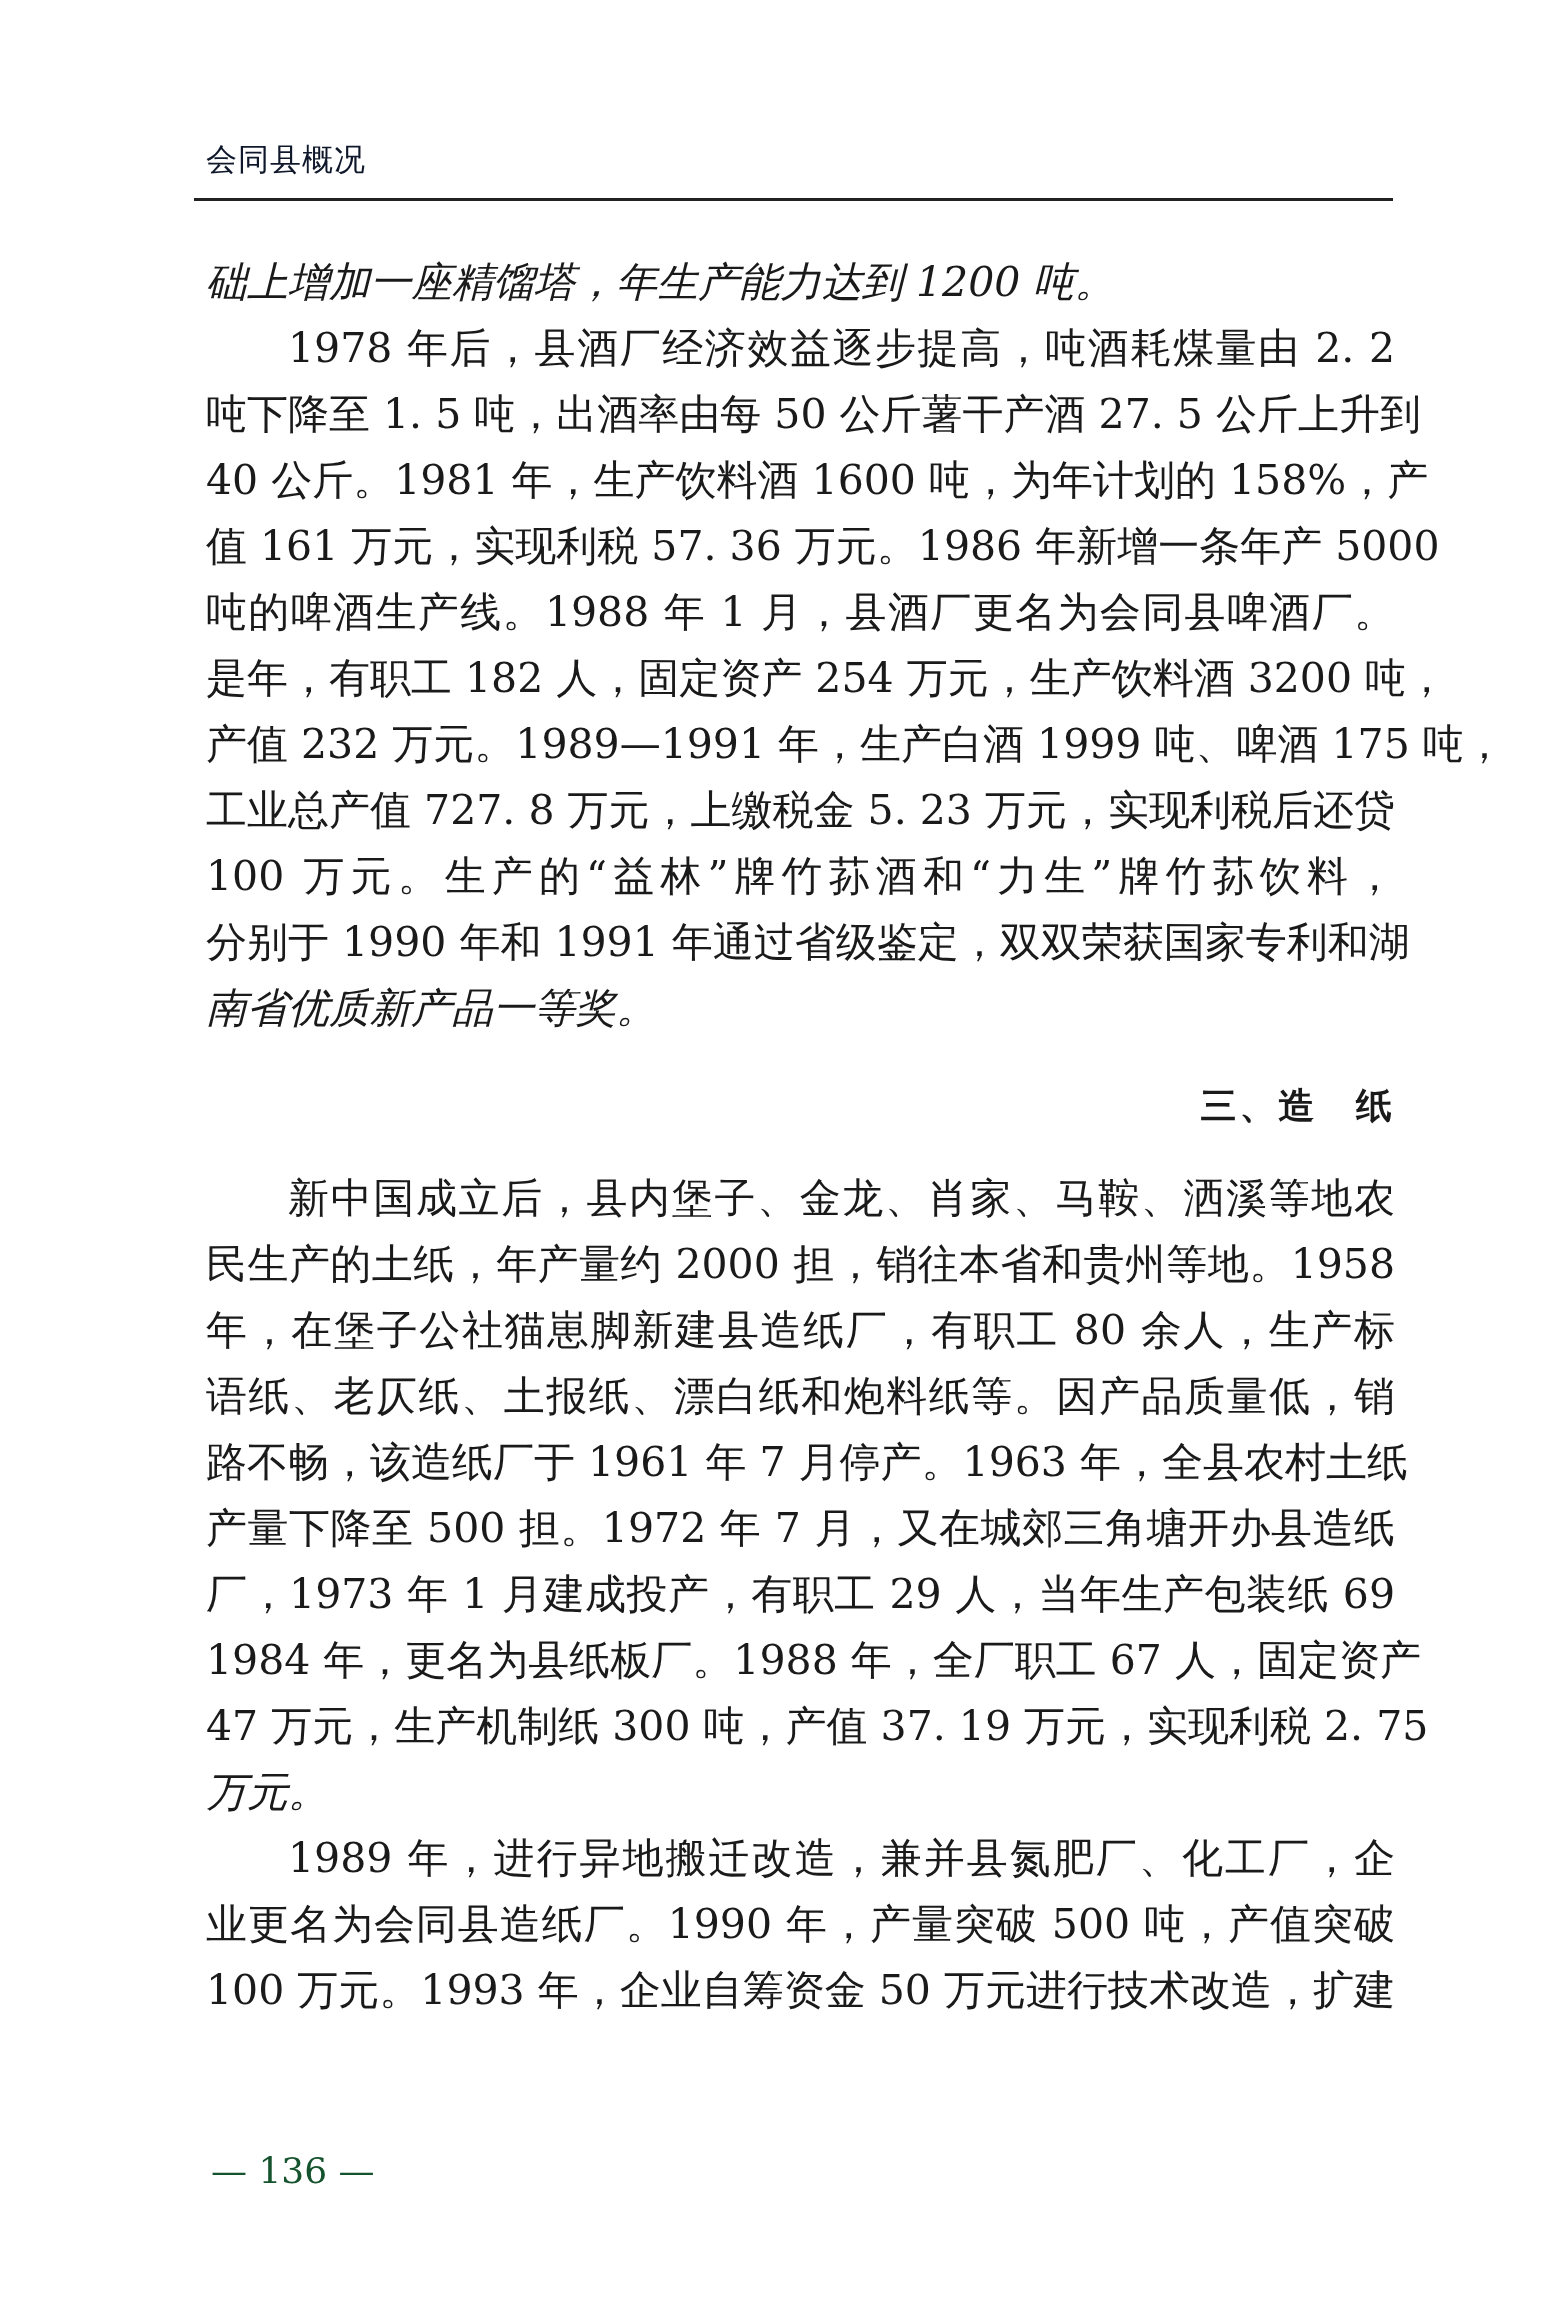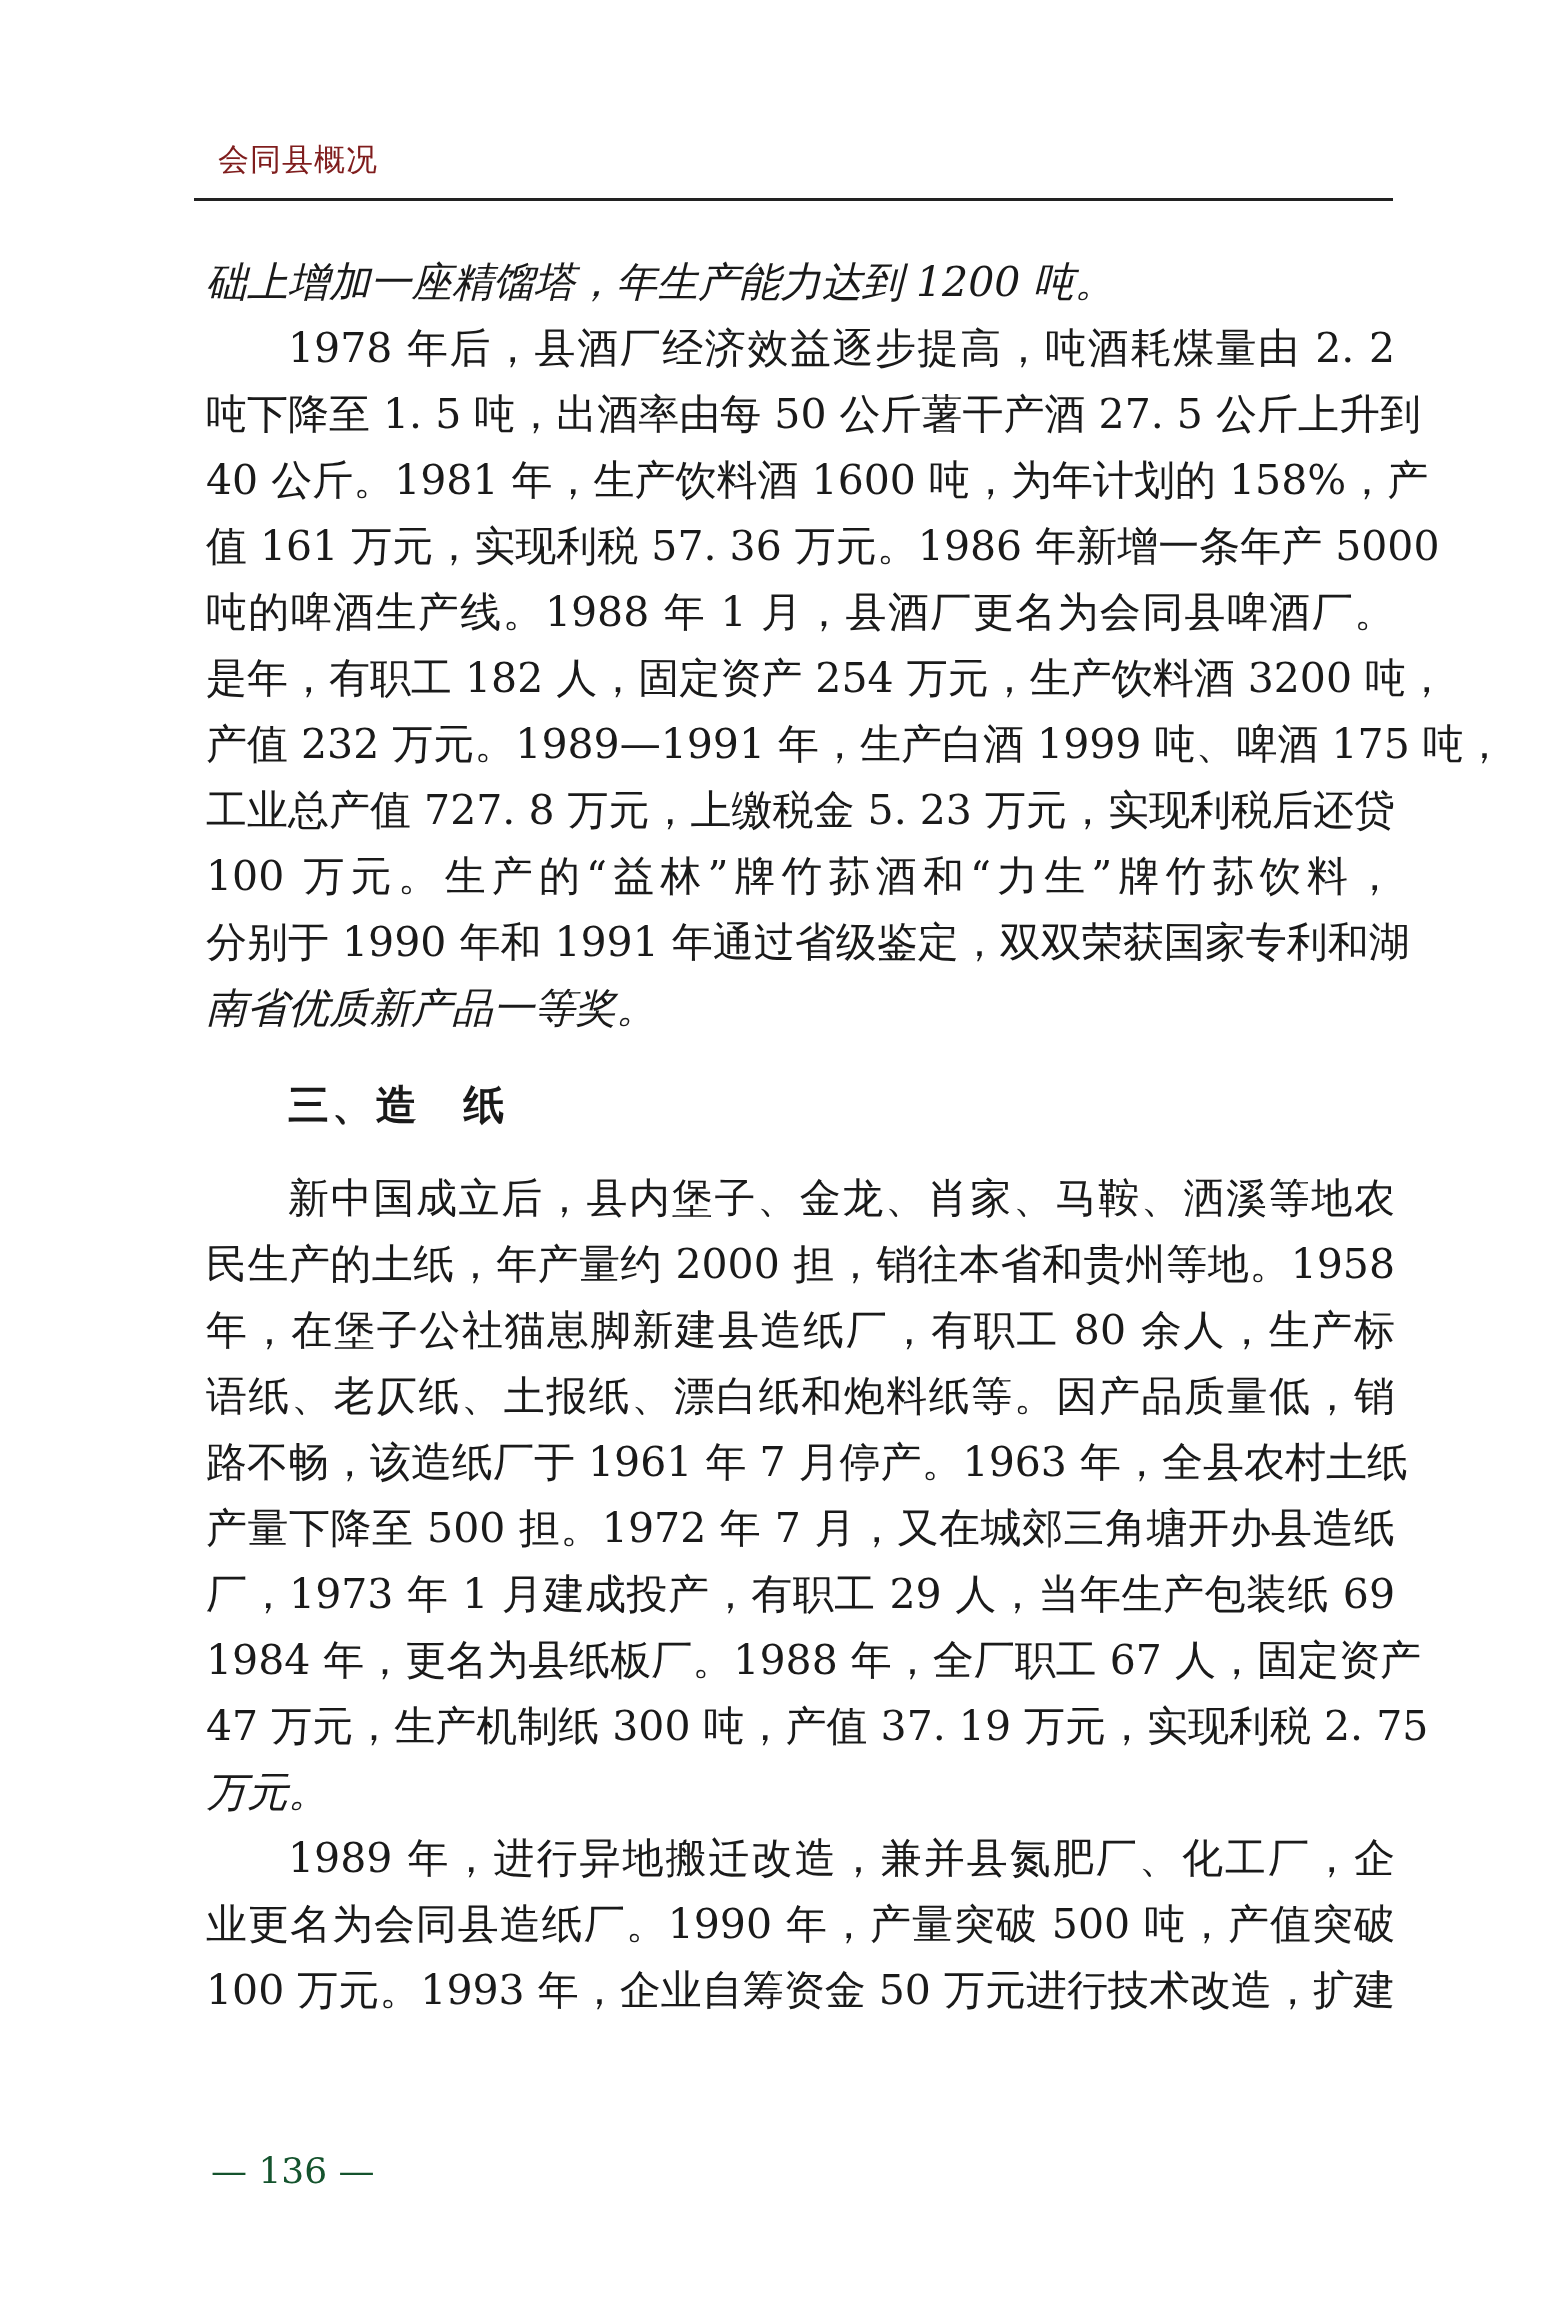--- a/index.html
+++ b/index.html
@@ -15,25 +15,25 @@
       font-family: "DejaVu Serif", "Liberation Serif", serif;
       color: #1a1a1a;
     }
     .page {
       position: absolute;
       left: 0; top: 0;
       width: 1565px; height: 2319px;
     }
     .running-header {
       position: absolute;
-      left: 218px;
+      left: 206px;
       top: 144px;
       font-size: 31px;
       letter-spacing: 1px;
-      color: #7f1d1d;
+      color: #0f172a;
       line-height: 1;
     }
     .header-rule {
       position: absolute;
       left: 194px;
       top: 198px;
       width: 1199px;
       height: 0;
       border-top: 3.4px solid #222;
     }
@@ -54,28 +54,29 @@
     }
     .line.last {
       text-align-last: left;
       font-style: italic;
     }
     .line.indent {
       padding-left: 82px;
     }
     .section-heading {
       height: 91px;
-      font-size: 41px;
+      font-size: 36px;
       line-height: 91px;
       font-family: "DejaVu Sans", "Liberation Sans", sans-serif;
       font-weight: bold;
       padding-left: 82px;
       margin-top: 19px;
       margin-bottom: 14.4px;
       letter-spacing: 2.9px;
+      text-align: right;
     }
     .page-number {
       position: absolute;
       left: 211px;
       top: 2153px;
       font-size: 36px;
       line-height: 1;
       color: #14532d;
     }
   </style>

